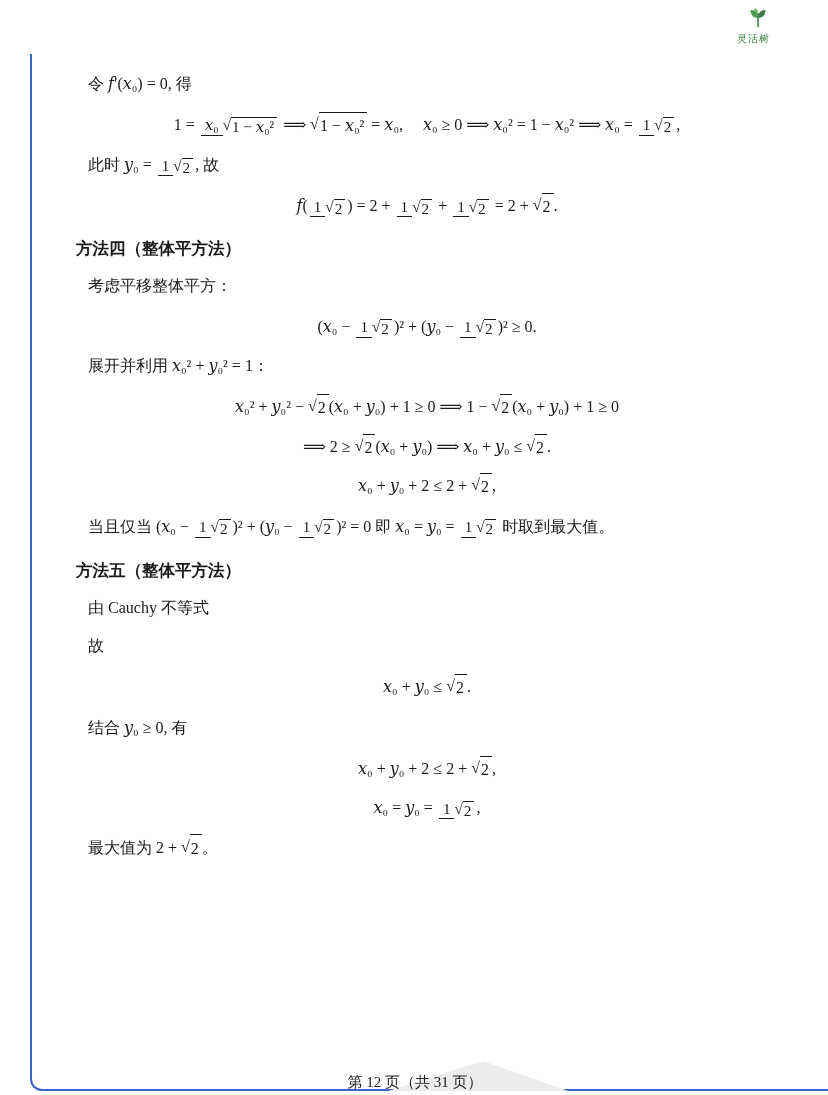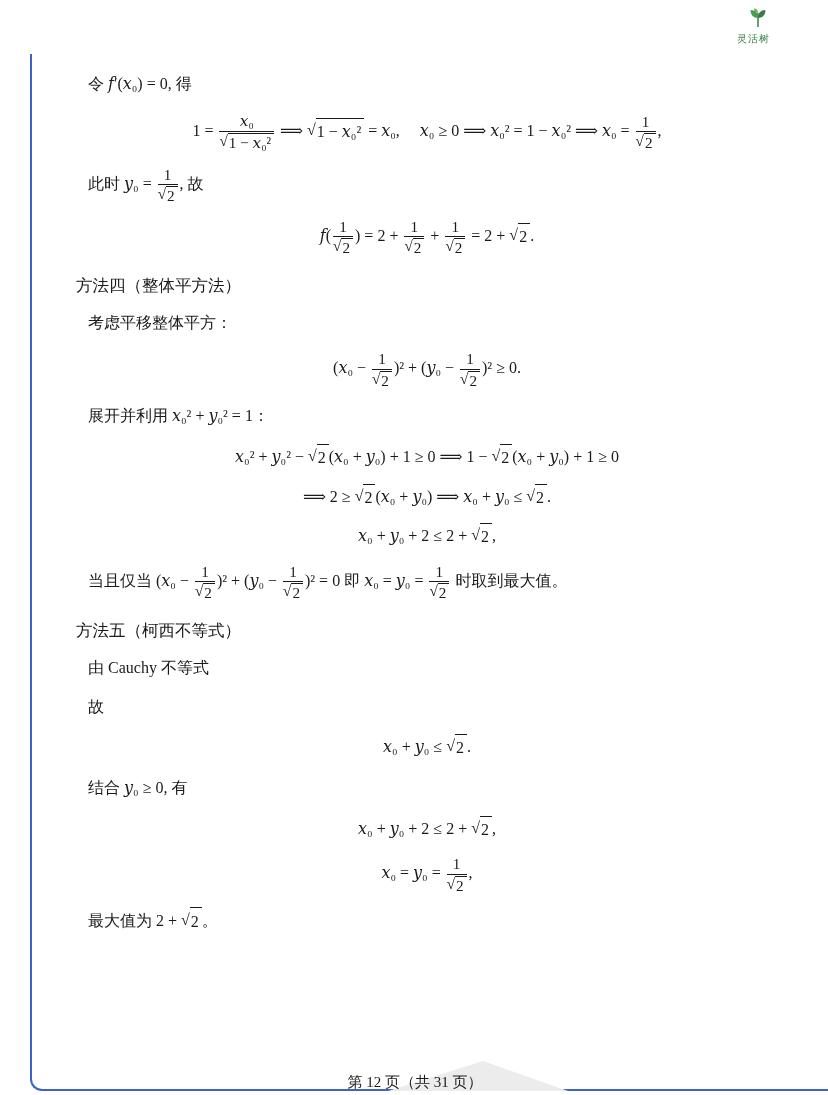--- a/index.html
+++ b/index.html
@@ -13,25 +13,25 @@
     position:absolute;left:30px;top:54px;right:0;bottom:4px;
     border-left:2px solid #3d63c8;border-bottom:2px solid #3d63c8;
     border-bottom-left-radius:12px;z-index:0;pointer-events:none;
   }
   
   .logo{position:absolute;top:5px;right:58px;text-align:right;z-index:3;}
   .logo .logo-text{display:block;font-size:10px;color:#3a7d44;font-family:"Liberation Sans",sans-serif;letter-spacing:1px;margin-top:-1px;}
   
   .content{position:absolute;left:76px;right:50px;top:60px;z-index:2;}
   .para{margin:10px 12px;line-height:1.8;text-align:left;}
-  .heading{margin:18px 0 12px;font-weight:400;font-family:"Liberation Sans",sans-serif;font-size:16.5px;}
+  .heading{margin:18px 0 12px;font-weight:700;font-family:"Liberation Sans",sans-serif;font-size:16.5px;}
   .display{text-align:center;margin:13px 0;line-height:1.6;}
   
   .mi{font-style:italic;font-family:"DejaVu Serif","Liberation Serif",serif;}
-  .frac{display:inline-flex;flex-direction:column;text-align:center;vertical-align:middle;line-height:1.15;padding:0 2px;font-size:0.95em;justify-content:flex-end;}
+  .frac{display:inline-flex;flex-direction:row;text-align:center;vertical-align:middle;line-height:1.15;padding:0 2px;font-size:0.95em;justify-content:flex-end;}
   .frac .num{border-bottom:1px solid currentColor;padding:0 4px 1px;display:block;}
   .frac .den{padding-top:1px;display:block;}
   .sqrt{display:inline-flex;align-items:flex-start;}
   .sqrt .rad{transform:translateY(-0.05em);}
   .sqrt .radand{border-top:1.2px solid currentColor;padding:0 3px 0 1px;display:inline-block;}
   
   .page-curl{
     position:absolute;bottom:4px;left:388px;width:0;height:0;z-index:1;
     border-left:95px solid transparent;border-right:85px solid transparent;
     border-bottom:30px solid #ececec;
@@ -151,21 +151,21 @@
             <span class="rad">√</span>
             <span class="radand">2</span>
           </span></span>
       </span>)² = 0 即 <span class="mi">x</span>₀ = <span class="mi">y</span>₀ = <span class="frac">
         <span class="num">1</span>
         <span class="den"><span class="sqrt">
             <span class="rad">√</span>
             <span class="radand">2</span>
           </span></span>
       </span> 时取到最大值。</div>
-    <div class="heading">方法五（柯西不等式）</div>
+    <div class="heading">方法五（整体平方法）</div>
     <div class="para">由 Cauchy 不等式</div>
     <div class="para">故</div>
     <div class="display"><span class="mi">x</span>₀ + <span class="mi">y</span>₀ ≤ <span class="sqrt">
         <span class="rad">√</span>
         <span class="radand">2</span>
       </span>.</div>
     <div class="para">结合 <span class="mi">y</span>₀ ≥ 0, 有</div>
     <div class="display"><span class="mi">x</span>₀ + <span class="mi">y</span>₀ + 2 ≤ 2 + <span class="sqrt">
         <span class="rad">√</span>
         <span class="radand">2</span>

